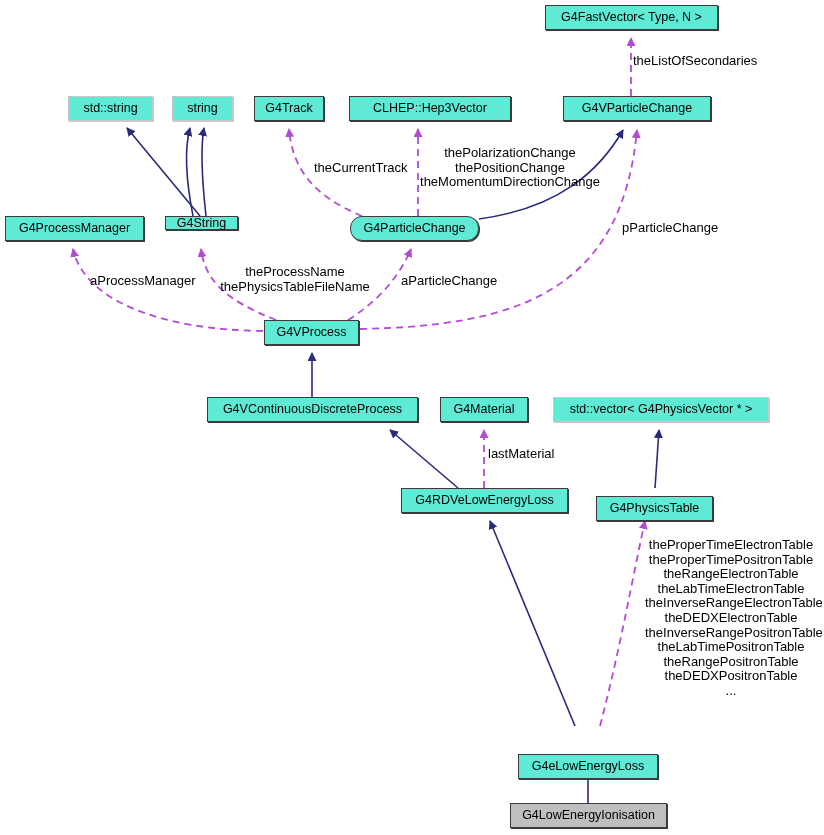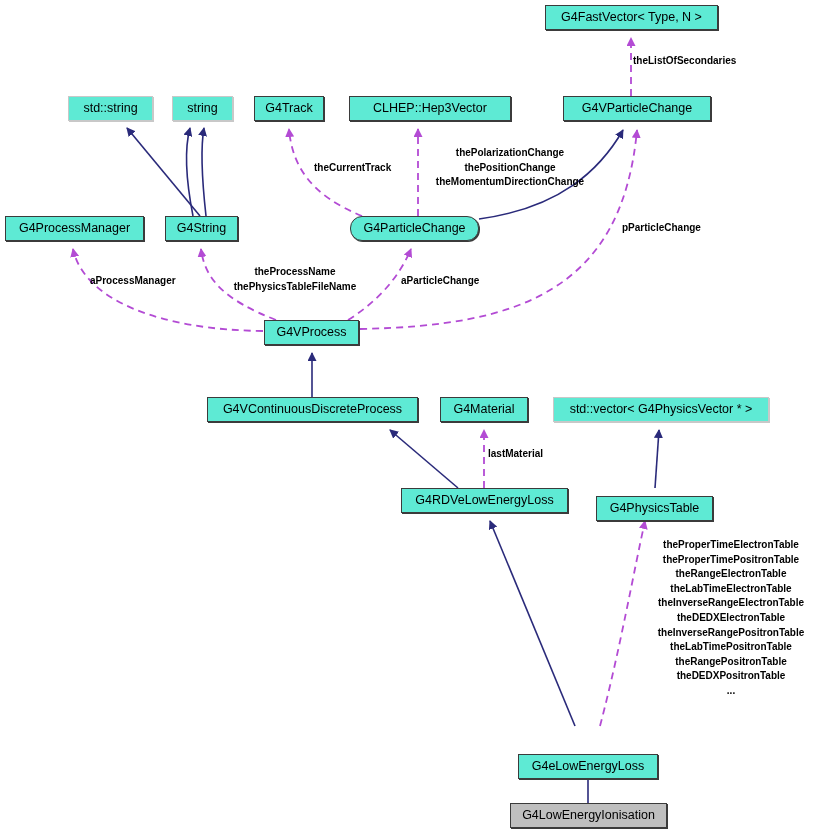--- a/index.html
+++ b/index.html
@@ -46,26 +46,25 @@
     box-shadow: 1px 1px 0 0 #c8c8c8;
   }
   
   .node.focus {
     background: #bfbfbf;
     border: 1px solid #3b3b3b;
     box-shadow: 1px 1px 0 0 #3b3b3b;
   }
   .edge-label {
     position: absolute;
-    font-size: 10px;
+    font-size: 13px;
     line-height: 14.6px;
     color: #000000;
     white-space: pre;
     text-align: center;
-    font-weight: bold;
   }
   .edge-label.left {
     text-align: left;
   }
 </style>
 </head>
 <body>
 
 <div id="diagram">
 
@@ -122,21 +121,21 @@
   </svg>
 
   <div class="node ext" style="left:68px;  top:96px;  width:85px;  height:25px;">std::string</div>
   <div class="node ext" style="left:172px; top:96px;  width:61px;  height:25px;">string</div>
   <div class="node" style="left:254px; top:96px;  width:70px;  height:25px;">G4Track</div>
   <div class="node" style="left:349px; top:96px;  width:162px; height:25px;">CLHEP::Hep3Vector</div>
   <div class="node" style="left:545px; top:5px;   width:173px; height:25px;">G4FastVector&lt; Type, N &gt;</div>
   <div class="node" style="left:563px; top:96px;  width:148px; height:25px;text-align:center;">G4VParticleChange</div>
 
   <div class="node" style="left:5px;   top:216px; width:139px; height:25px;">G4ProcessManager</div>
-  <div class="node" style="left:165px; top:216px; width:73px;  height:25px;">G4String</div>
+  <div class="node" style="left:165px; top:216px; width:73px;  height:14px;">G4String</div>
   <div class="node" style="left:350px; top:216px; width:129px; height:25px;border-radius:12px;">G4ParticleChange</div>
 
   <div class="node" style="left:264px; top:320px; width:95px;  height:25px;">G4VProcess</div>
 
   <div class="node" style="left:207px; top:397px; width:211px; height:25px;">G4VContinuousDiscreteProcess</div>
   <div class="node" style="left:440px; top:397px; width:88px;  height:25px;">G4Material</div>
   <div class="node ext" style="left:553px; top:397px; width:216px; height:25px;">std::vector&lt; G4PhysicsVector * &gt;</div>
 
   <div class="node" style="left:401px; top:488px; width:167px; height:25px;">G4RDVeLowEnergyLoss</div>
   <div class="node" style="left:596px; top:488px; width:117px; height:25px;margin-top:8px;">G4PhysicsTable</div>

